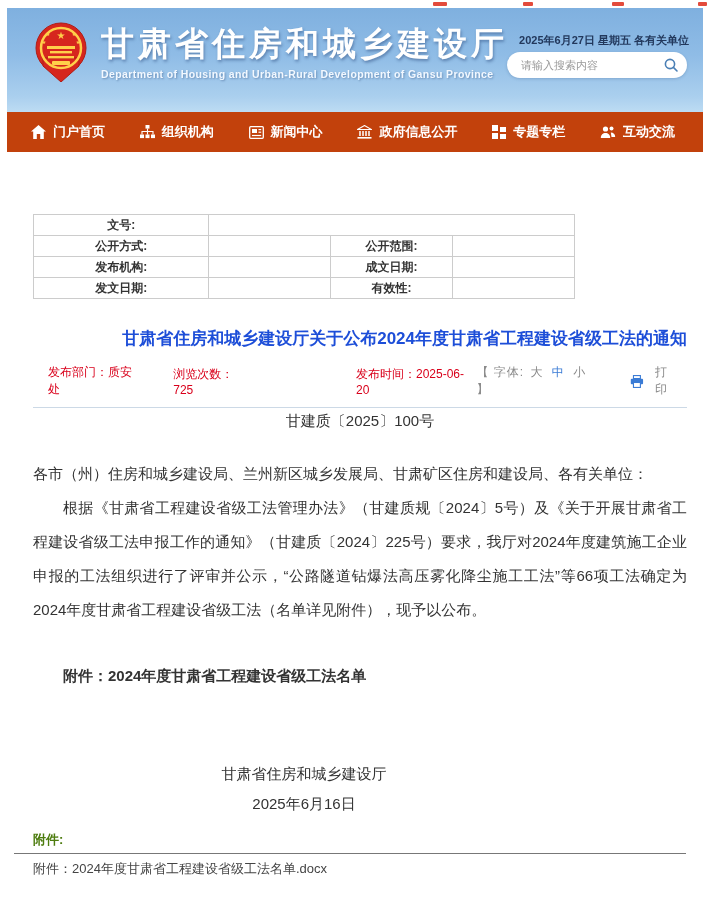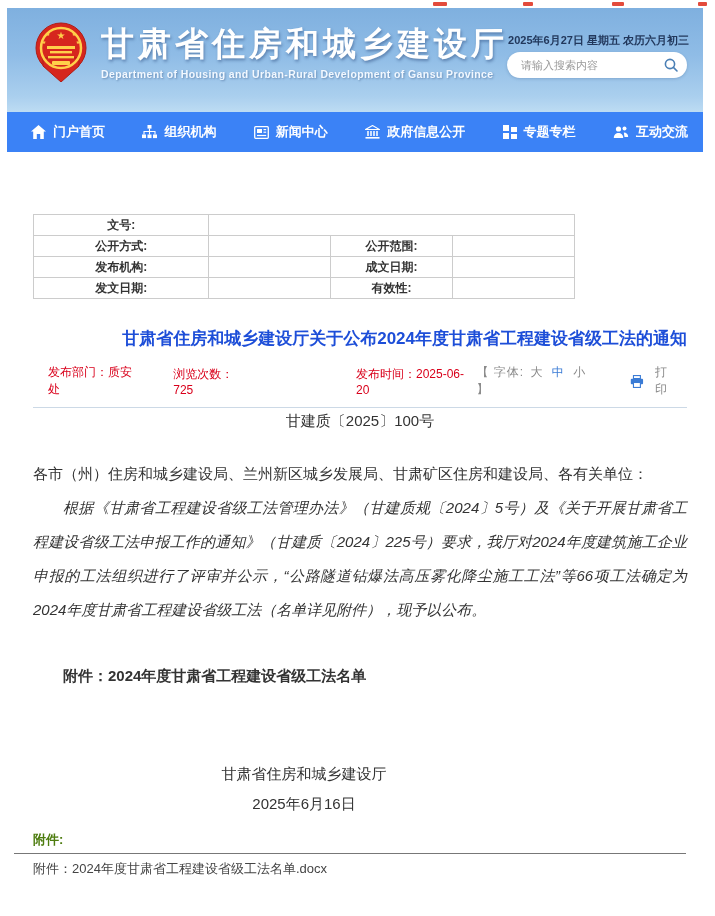--- a/index.html
+++ b/index.html
@@ -37,22 +37,22 @@
   }
   .search-box input {
     border:none; outline:none; flex:1; font-size:11px; color:#333; background:transparent;
     font-family:"Liberation Sans","DejaVu Sans",sans-serif;
   }
   .search-box input::placeholder { color:#999; }
   .search-btn { width:16px; height:16px; cursor:pointer; flex:none; background:none; border:none; padding:0; }
 
   
   .main-nav {
-    height:40px; background:#3b82f6; display:flex; align-items:center;
-    justify-content:space-between; padding:0 15px 0 24px;
+    height:40px; background:#c2410c; display:flex; align-items:center;
+    justify-content:space-between; padding:0 28px 0 24px;
   }
   .nav-item { display:flex; align-items:center; gap:7px; color:#fff; font-size:13px; font-weight:bold; cursor:pointer; }
   .nav-item svg { display:block; }
 
   
   .content { padding:0 16px 0 26px; }
 
   table.doc-info {
     width:542px; border-collapse:collapse; margin-top:62px; table-layout:fixed;
   }
@@ -76,21 +76,21 @@
   .meta-right { margin-left:auto; display:flex; align-items:center; color:#8a8a8a; }
   .font-sizer { letter-spacing:1px; }
   .font-sizer .sz { cursor:pointer; margin:0 2px; }
   .font-sizer .active { color:#3a7bd5; }
   .print-btn { margin-left:26px; display:flex; align-items:center; gap:5px; color:#8a8a8a; cursor:pointer; background:none; border:none; font-size:12px; }
   .meta-sep { border:none; border-top:1px solid #ccd9e6; margin-top:9px; }
 
   .doc-number { margin-top:4px; text-align:center; font-size:15px; color:#333; }
 
   .article-body { margin-top:26px; font-size:15px; color:#333; line-height:34px; }
-  .article-body .para { text-indent:2em; text-align:justify;font-style:italic; }
+  .article-body .para { text-indent:2em; text-align:justify; }
   .attach-line { margin-top:32px; text-indent:2em; font-size:15px; color:#333;font-weight:bold; }
 
   .signature { margin-top:66px; text-align:center; padding-right:112px; font-size:15px; color:#333; line-height:30px; }
 
   .attachments { margin-top:12px; margin-left:-19px; }
   .attachments .head { font-size:13px; font-weight:bold; color:#4d7c0f; padding-left:19px;margin-top:12px; }
   .attachments hr { border:none; border-top:1px solid #777; margin-top:4px; width:672px; }
   .attachments .file { margin-top:6px; padding-left:19px; font-size:13px; color:#444; cursor:pointer; text-decoration:none; display:inline-block; }
 </style>
 </head>
@@ -119,21 +119,21 @@
         <rect x="12" y="24" width="28" height="3" fill="#ffd04a"></rect>
         <rect x="15" y="29" width="22" height="2.4" fill="#ffd04a"></rect>
         <rect x="13" y="34" width="26" height="2.4" fill="#ffd04a"></rect>
         <rect x="17" y="39" width="18" height="4" rx="1" fill="#ffd04a"></rect>
       </svg>
       <div class="brand-text">
         <div class="cn">甘肃省住房和城乡建设厅</div>
         <div class="en">Department of Housing and Urban-Rural Development of Gansu Province</div>
       </div>
     </div>
-    <div class="date-line">2025年6月27日  星期五  农历六月初三</div>
+    <div class="date-line">2025年6月27日  星期五  各有关单位</div>
     <div class="search-box">
       <input type="text" placeholder="请输入搜索内容" style="">
       <button class="search-btn">
         <svg viewBox="0 0 16 16" width="16" height="16">
           <circle cx="7" cy="7" r="4.6" fill="none" stroke="#4a7fb5" stroke-width="1.6"></circle>
           <line x1="10.4" y1="10.4" x2="14" y2="14" stroke="#4a7fb5" stroke-width="1.6" stroke-linecap="round"></line>
         </svg>
       </button>
     </div>
   </div>

